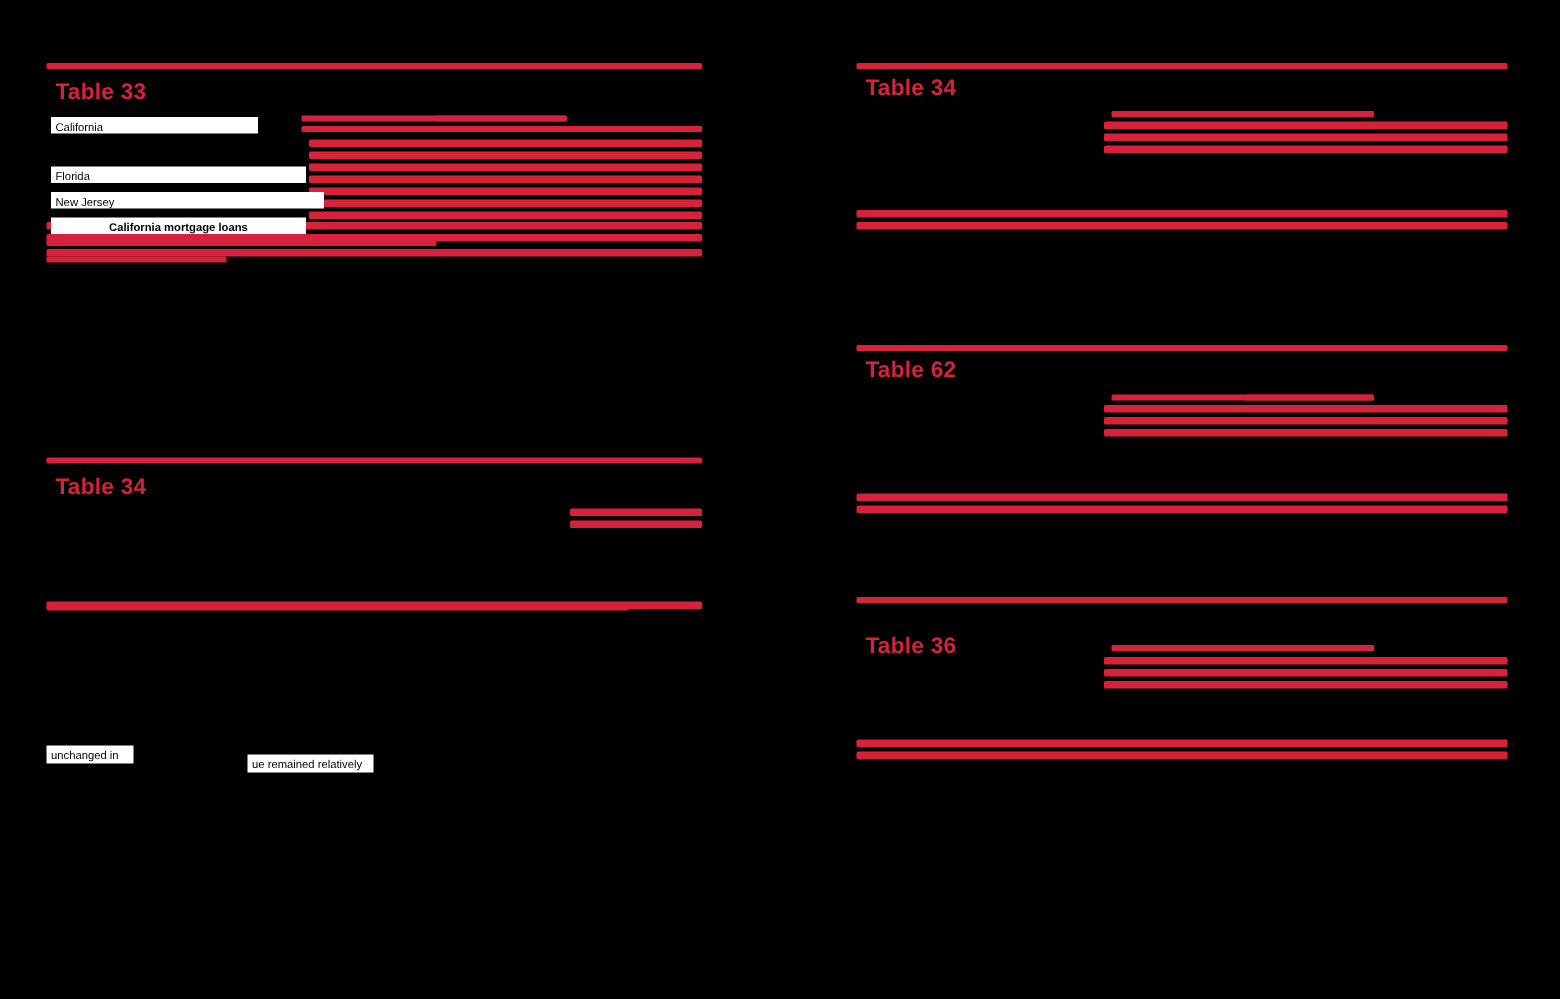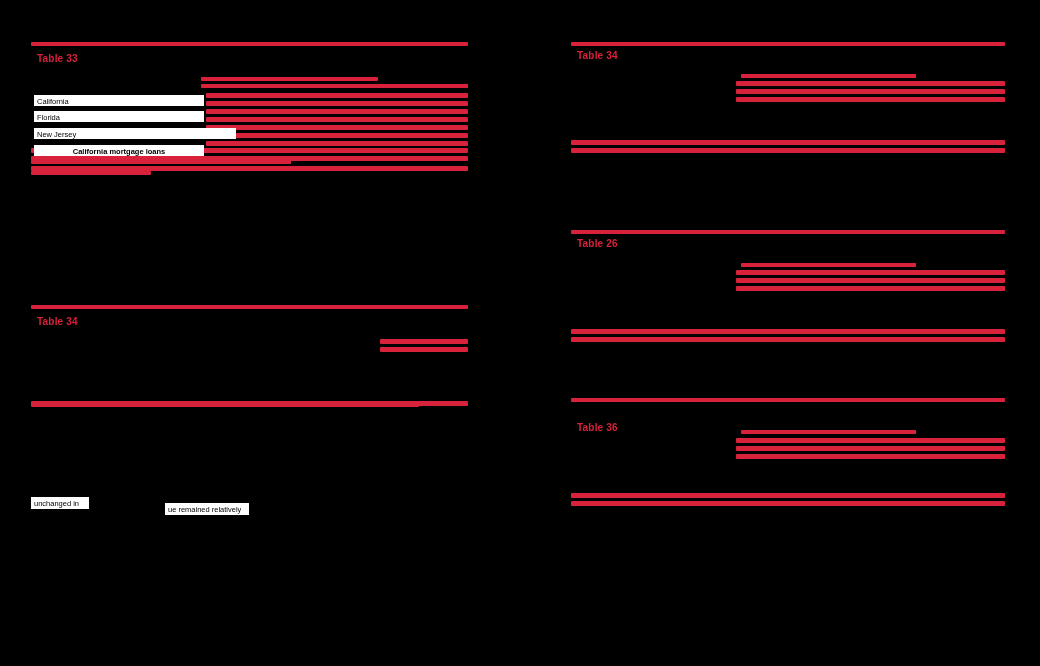--- a/index.html
+++ b/index.html
@@ -19,21 +19,21 @@
   }
   
   .bar {
     position: absolute;
     background: #d8223c;
     border-radius: 1px;
   }
   .tbl-label {
     position: absolute;
     color: #d8223c;
-    font-size: 10px;
+    font-size: 15px;
     font-weight: bold;
     letter-spacing: 0.2px;
     white-space: nowrap;
   }
   .white-box {
     position: absolute;
     background: #ffffff;
     color: #000000;
     font-size: 7.5px;
     line-height: 11px;
@@ -67,23 +67,23 @@
       <div class="bar" style="left: 206px; top: 117px; width: 262px; height: 5px;"></div>
       <div class="bar" style="left: 206px; top: 125px; width: 262px; height: 5px;"></div>
       <div class="bar" style="left: 206px; top: 133px; width: 262px; height: 5px;"></div>
       <div class="bar" style="left: 206px; top: 141px; width: 262px; height: 5px;"></div>
       <div class="bar" style="left: 31px; top: 148px; width: 437px; height: 5px;"></div>
       <div class="bar" style="left: 31px; top: 156px; width: 437px; height: 5px;"></div>
       <div class="bar" style="left: 31px; top: 160px; width: 260px; height: 4px;"></div>
       <div class="bar" style="left: 31px; top: 166px; width: 437px; height: 5px;"></div>
       <div class="bar" style="left: 31px; top: 171px; width: 120px; height: 4px;"></div>
       <div class="tbl-label" style="left: 37px; top: 53px;">Table 33</div>
-      <div class="white-box" style="left: 34px; top: 95px; width: 170px; height: 11px;">California</div>
+      <div class="white-box" style="left: 34px; top: 78px; width: 138px; height: 11px;">California</div>
       <div class="white-box" style="left: 34px; top: 111px; width: 170px; height: 11px;">Florida</div>
-      <div class="white-box" style="left: 34px; top: 128px; width: 202px; height: 11px;">New Jersey</div>
+      <div class="white-box" style="left: 34px; top: 128px; width: 182px; height: 11px;">New Jersey</div>
       <div class="white-box bold center" style="left: 34px; top: 145px; width: 170px; height: 11px;">California mortgage loans</div>
       <div class="bar" style="left: 31px; top: 305px; width: 437px; height: 4px;"></div>
       <div class="bar" style="left: 380px; top: 339px; width: 88px; height: 5px;"></div>
       <div class="bar" style="left: 380px; top: 347px; width: 88px; height: 5px;"></div>
       <div class="bar" style="left: 31px; top: 401px; width: 437px; height: 5px;"></div>
       <div class="bar" style="left: 31px; top: 404px; width: 388px; height: 3px;"></div>
       <div class="tbl-label" style="left: 37px; top: 316px;">Table 34</div>
       <div class="white-box" style="left: 165px; top: 503px; width: 84px; height: 12px;">ue remained relatively</div>
       <div class="white-box" style="left: 31px; top: 497px; width: 58px; height: 12px;">unchanged in</div>
     </div>
@@ -98,21 +98,21 @@
       <div class="bar" style="left: 51px; top: 148px; width: 434px; height: 5px;"></div>
       <div class="tbl-label" style="left: 57px; top: 50px;">Table 34</div>
       <div class="bar" style="left: 51px; top: 230px; width: 434px; height: 4px;"></div>
       <div class="bar" style="left: 221px; top: 263px; width: 175px; height: 4px;"></div>
       <div class="bar" style="left: 310px; top: 263px; width: 86px; height: 4px;"></div>
       <div class="bar" style="left: 216px; top: 270px; width: 269px; height: 5px;"></div>
       <div class="bar" style="left: 216px; top: 278px; width: 269px; height: 5px;"></div>
       <div class="bar" style="left: 216px; top: 286px; width: 269px; height: 5px;"></div>
       <div class="bar" style="left: 51px; top: 329px; width: 434px; height: 5px;"></div>
       <div class="bar" style="left: 51px; top: 337px; width: 434px; height: 5px;"></div>
-      <div class="tbl-label" style="left: 57px; top: 238px;">Table 26</div>
+      <div class="tbl-label" style="left: 57px; top: 238px;">Table 62</div>
       <div class="bar" style="left: 51px; top: 398px; width: 434px; height: 4px;"></div>
       <div class="bar" style="left: 221px; top: 430px; width: 175px; height: 4px;"></div>
       <div class="bar" style="left: 310px; top: 430px; width: 86px; height: 4px;"></div>
       <div class="bar" style="left: 216px; top: 438px; width: 269px; height: 5px;"></div>
       <div class="bar" style="left: 216px; top: 446px; width: 269px; height: 5px;"></div>
       <div class="bar" style="left: 216px; top: 454px; width: 269px; height: 5px;"></div>
       <div class="bar" style="left: 51px; top: 493px; width: 434px; height: 5px;"></div>
       <div class="bar" style="left: 51px; top: 501px; width: 434px; height: 5px;"></div>
       <div class="tbl-label" style="left: 57px; top: 422px;">Table 36</div>
     </div>

